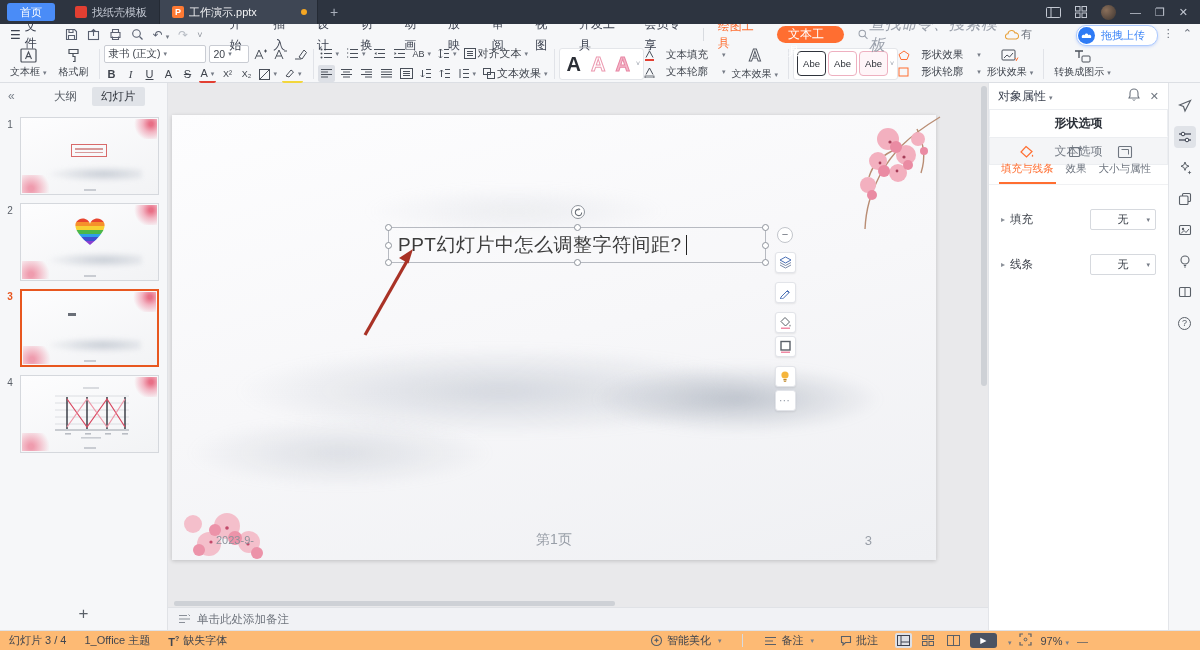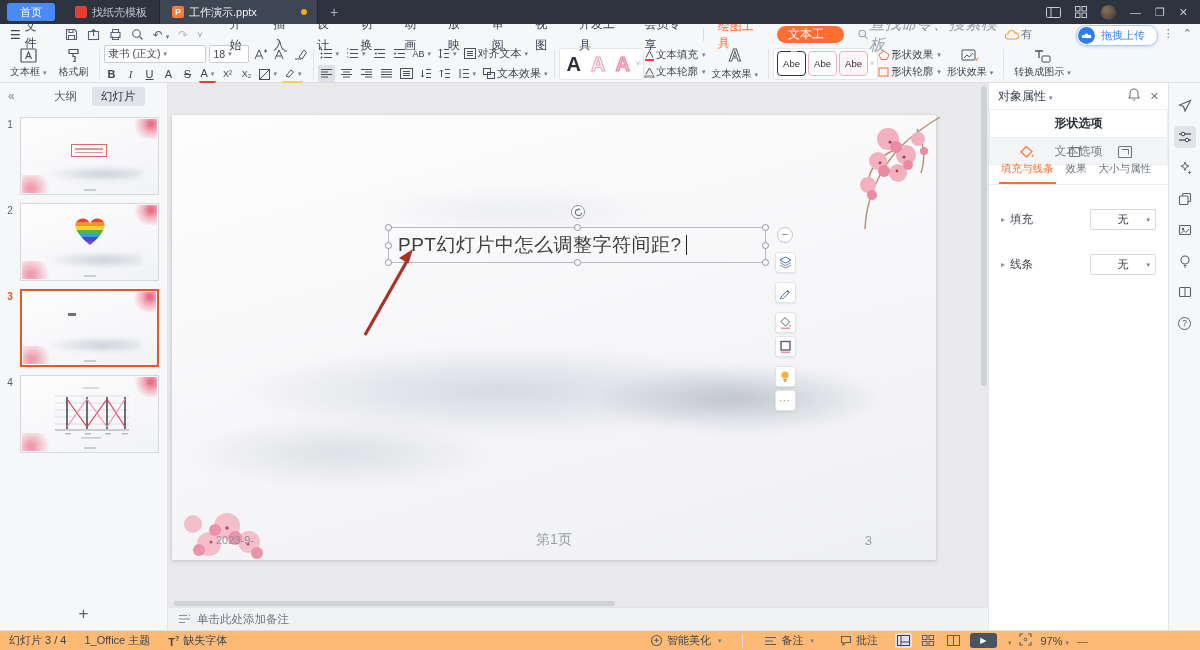--- a/index.html
+++ b/index.html
@@ -54,21 +54,21 @@
   .wa { font-size:20px; font-weight:bold; line-height:24px; padding:0 4px; }
   .wa1 { color:#2b2f36; }
   .wa2 { color:#fff; -webkit-text-stroke:1px #ec9ab1; }
   .wa3 { color:#f4b7c8; -webkit-text-stroke:1px #e887a5; }
   .wabox { background:#fff; border:1px solid #e4e6ea; border-radius:3px; display:flex; align-items:center; padding:1px 3px; gap:2px; height:32px; }
   .abe { width:29px; height:25px; border-radius:4px; display:flex; align-items:center; justify-content:center; font-size:9.5px; color:#2b2f36; background:#fff; }
   .abe1 { border:1.4px solid #2f333b; }
   .abe2 { border:1px solid #eeb0c0; }
   .abe3 { border:1px solid #eeb0c0; background:#fef5f8; }
   .stack2 { display:flex; flex-direction:column; gap:3px; justify-content:center; }
-  .srow { display:flex; align-items:center; gap:1px; font-size:10.5px; white-space:nowrap; color:#41464f; }
+  .srow { display:flex; align-items:center; gap:11px; font-size:10.5px; white-space:nowrap; color:#41464f; }
   .bigA-outline { font-size:17px; font-weight:bold; color:#fff; -webkit-text-stroke:1px #555b66; line-height:18px; }
 
   
   .spanel { position:absolute; top:83px; left:0; width:168px; bottom:20px; background:#f6f7f9; border-right:1px solid #e0e2e6; }
   .sp-head { height:26px; display:flex; align-items:center; font-size:11.5px; color:#5a6068; }
   .sp-back { padding:0 8px; font-size:12px; color:#7a808a; }
   .sp-tabs { flex:1; display:flex; justify-content:center; gap:6px; }
   .sp-tab { padding:2px 9px; border-radius:2px; }
   .sp-tab.sel { background:#e0e3e8; color:#2e333b; }
   .thumb-row { display:flex; margin:8px 0 6px 0; }
@@ -281,21 +281,21 @@
       </svg>
     <span class="lbl">格式刷</span>
   </div>
   <span class="vsep"></span>
   <div class="g2">
     <div class="r">
       <span class="combo dd" style="width:102px;">
           <span>隶书 (正文)</span>
         </span>
       <span class="combo dd" style="width:40px;">
-          <span>18</span>
+          <span>20</span>
         </span>
       <span class="ib">
           <svg width="13" height="12" viewBox="0 0 13 12">
             <path d="M1 11L5 2l4 9 M2.5 8h5" fill="none" stroke="#4a505a"></path>
             <path d="M10 3h3M11.5 1.5v3" stroke="#4a505a"></path>
           </svg>
         </span>
       <span class="ib">
           <svg width="13" height="12" viewBox="0 0 13 12">
             <path d="M1 11L5 2l4 9 M2.5 8h5" fill="none" stroke="#4a505a"></path>

